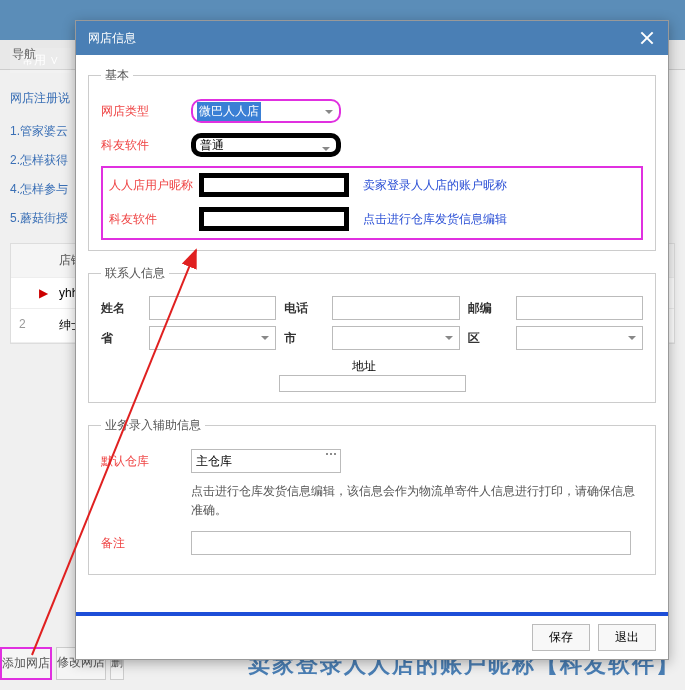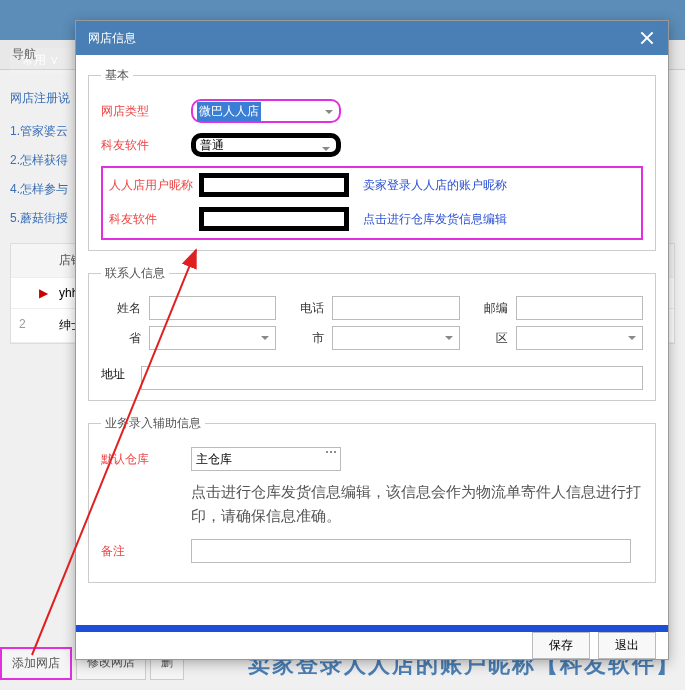--- a/index.html
+++ b/index.html
@@ -53,21 +53,21 @@
     .bg-table-header { background: #f5f5f5; color: #555; }
     .row-num { width: 20px; color: #999; }
     .row-marker { width: 20px; color: #c00; }
     .bottom-tabs {
       position: absolute;
       bottom: 10px;
       left: 0;
       display: flex;
     }
     .bottom-tab {
-      padding: 6px 10px;
+      padding: 6px 0;
       border: 1px solid #ccc;
       background: #f5f5f5;
       color: #555;
       margin-right: 4px;
     }
     .bottom-tab.highlighted {
       border: 2px solid #e030e0;
     }
     .watermark {
       position: absolute;
@@ -185,61 +185,61 @@
       color: #2a4fd5;
       margin-left: 14px;
       font-size: 12px;
     }
     .contact-grid {
       display: grid;
       grid-template-columns: 40px 1fr 40px 1fr 40px 1fr;
       gap: 6px 8px;
       align-items: center;
     }
-    .contact-grid .clabel { text-align: right; color: #333; }
+    .contact-grid .clabel { text-align: left; color: #333; font-weight: bold; }
     .contact-grid input, .contact-grid .csel {
       height: 24px; border: 1px solid #bbb; width: 100%;
       padding: 0 4px; font-size: 12px;
     }
     .contact-grid .csel {
       position: relative;
     }
     .contact-grid .csel::after {
       content: '';
       position: absolute;
       right: 6px;
       top: 9px;
       border: 4px solid transparent;
       border-top-color: #888;
     }
-    .addr-row { display: flex; align-items: flex-start; margin-top: 16px; }
+    .addr-row { display: flex; align-items: center; margin-top: 8px; flex-direction: column; }
     .addr-row .clabel { width: 40px; }
     .addr-row input { flex: 1; height: 24px; border: 1px solid #bbb; padding: 0 4px; }
 
     .wh-select {
       height: 24px; border: 1px solid #bbb; width: 150px;
       padding: 0 4px; display: inline-flex; align-items: center;
       position: relative; background: #fff;
     }
     .wh-select .dots {
       position: absolute; right: 4px; top: 3px;
       display: flex; gap: 2px;
     }
     .wh-select .dots span {
       width: 2px; height: 2px; background: #666; border-radius: 50%;
     }
     .wh-note {
       margin-left: 90px; margin-top: 6px; color: #555;
-      line-height: 1.6; font-size: 15px;
+      line-height: 1.6; font-size: 12px;
     }
     .remark-input { width: 440px; height: 24px; border: 1px solid #bbb; }
 
     .modal-footer {
-      border-top: 7px solid #1d4ed8;
-      padding: 0 12px;
+      border-top: 4px solid #1d4ed8;
+      padding: 8px 12px;
       display: flex;
       justify-content: flex-end;
       gap: 8px;
     }
     .btn {
       padding: 4px 16px;
       border: 1px solid #bbb;
       background: #f8f8f8;
       cursor: pointer;
       font-size: 12px;

